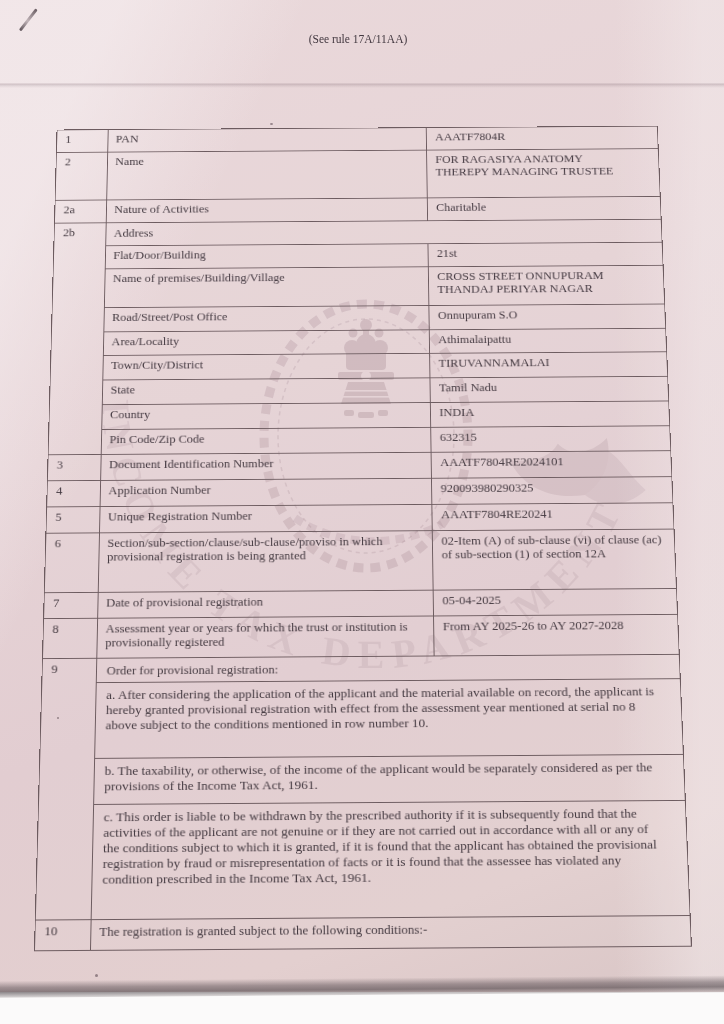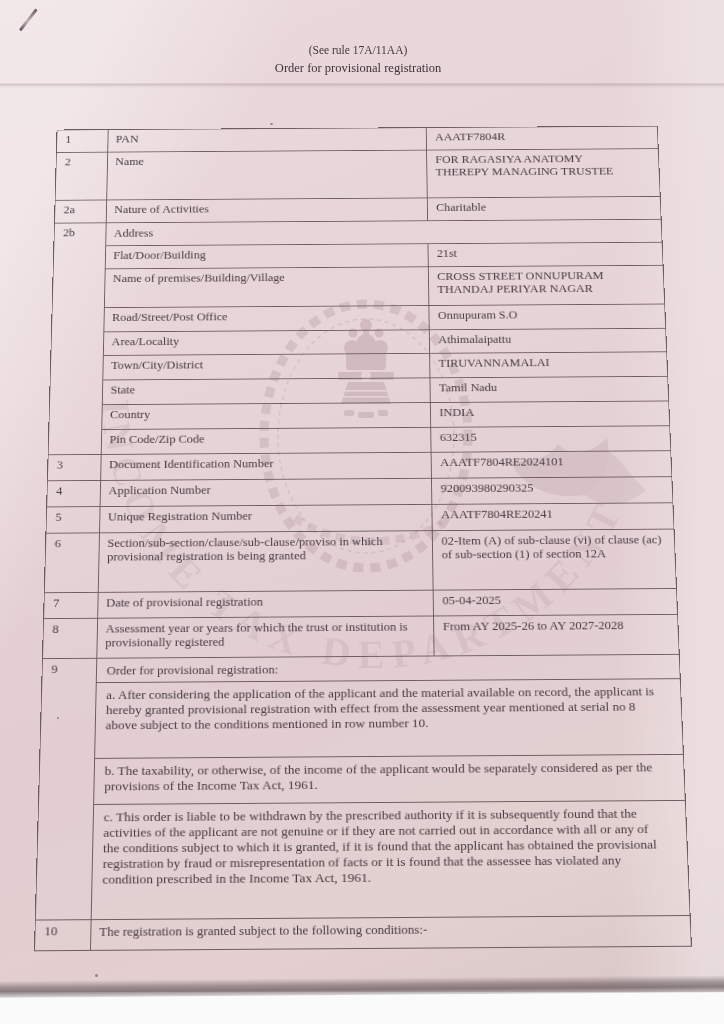--- a/index.html
+++ b/index.html
@@ -25,21 +25,21 @@
   .staple{
     position:absolute; left:20px; top:29px; width:27px; height:3px;
     transform:rotate(-52deg); transform-origin:0 50%;
     background:linear-gradient(90deg,#5d5258,#c2b5b9 45%,#6a5d63);
     border-radius:2px;
   }
   .speck{position:absolute; border-radius:50%; background:rgba(83,66,74,0.55);}
   
   .hline{position:absolute; left:0; right:8px; text-align:center; color:#2c242b;}
   .h-title{top:7px; font-size:19px; font-weight:bold; letter-spacing:0.6px;}
-  .h-rule{top:44px; font-size:11.5px; color:#41373f;}
+  .h-rule{top:33px; font-size:11.5px; color:#41373f;}
   .h-sub{top:61px; font-size:12.5px; color:#3c333b;}
   
   .wm{position:absolute; left:0; top:0; pointer-events:none;}
   
   .tblwrap{
     position:absolute; left:34px; top:45px; width:658px;
     transform-origin:50% 100%;
     transform:perspective(1000px) rotateX(6deg) rotate(-0.4deg);
   }
   .tbl{
@@ -97,21 +97,20 @@
         </g>
         <path d="M 295 518 A 118 92 0 0 0 442 524" fill="none" stroke-width="8" stroke-dasharray="9 6" opacity="0.16"></path>
         <g opacity="0.15" stroke="none" transform="translate(585,495) rotate(-28)">
           <path d="M0 0 C -34 -12 -52 -38 -50 -66 C -30 -52 -12 -50 0 -58 C 6 -38 28 -34 46 -40 C 40 -16 22 -2 0 0 Z"></path>
           <path d="M0 0 C 10 22 34 30 56 24 C 48 4 50 -14 40 -30 Z" opacity="0.8"></path>
         </g>
       </g>
     </svg>
 
     <div class="hline h-rule">(See rule 17A/11AA)</div>
-    <div class="hline h-sub">Order for provisional registration</div>
 
     <div class="tblwrap">
       <div class="tbl">
 
         <div class="row" style="min-height:26px;">
           <div class="c-no">1</div>
           <div class="c-label">PAN</div>
           <div class="c-val">AAATF7804R</div>
         </div>
 

